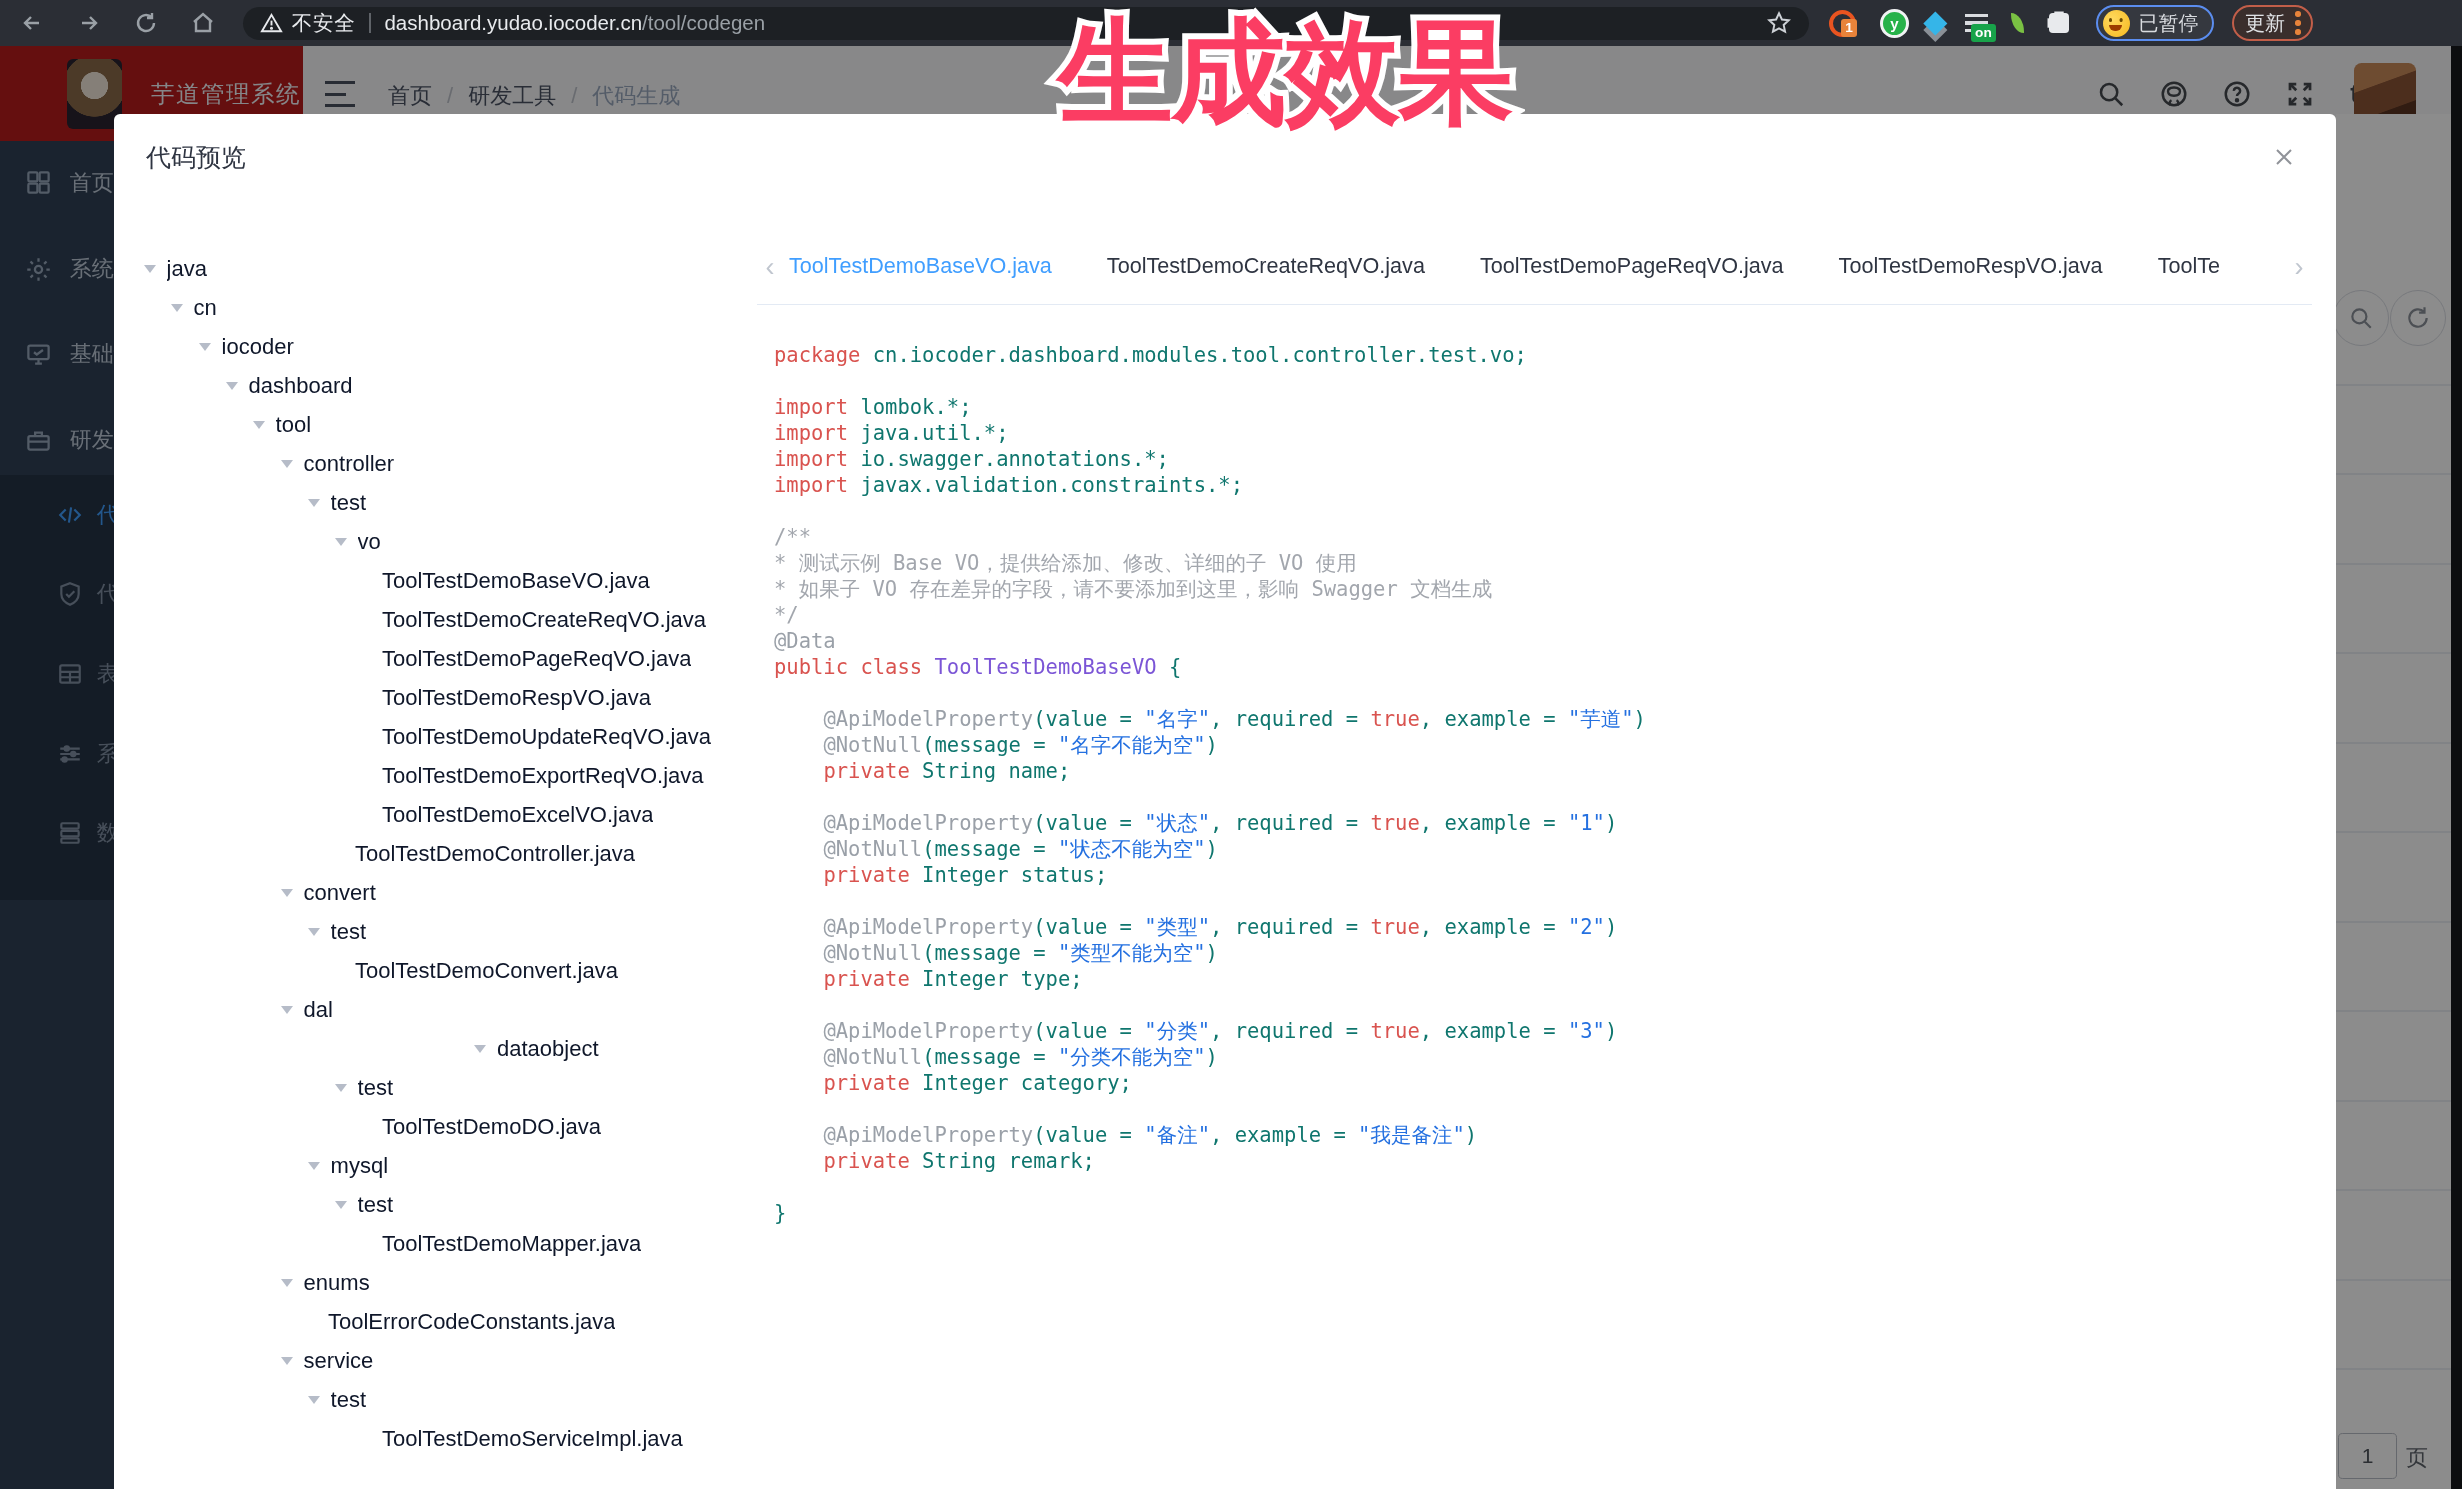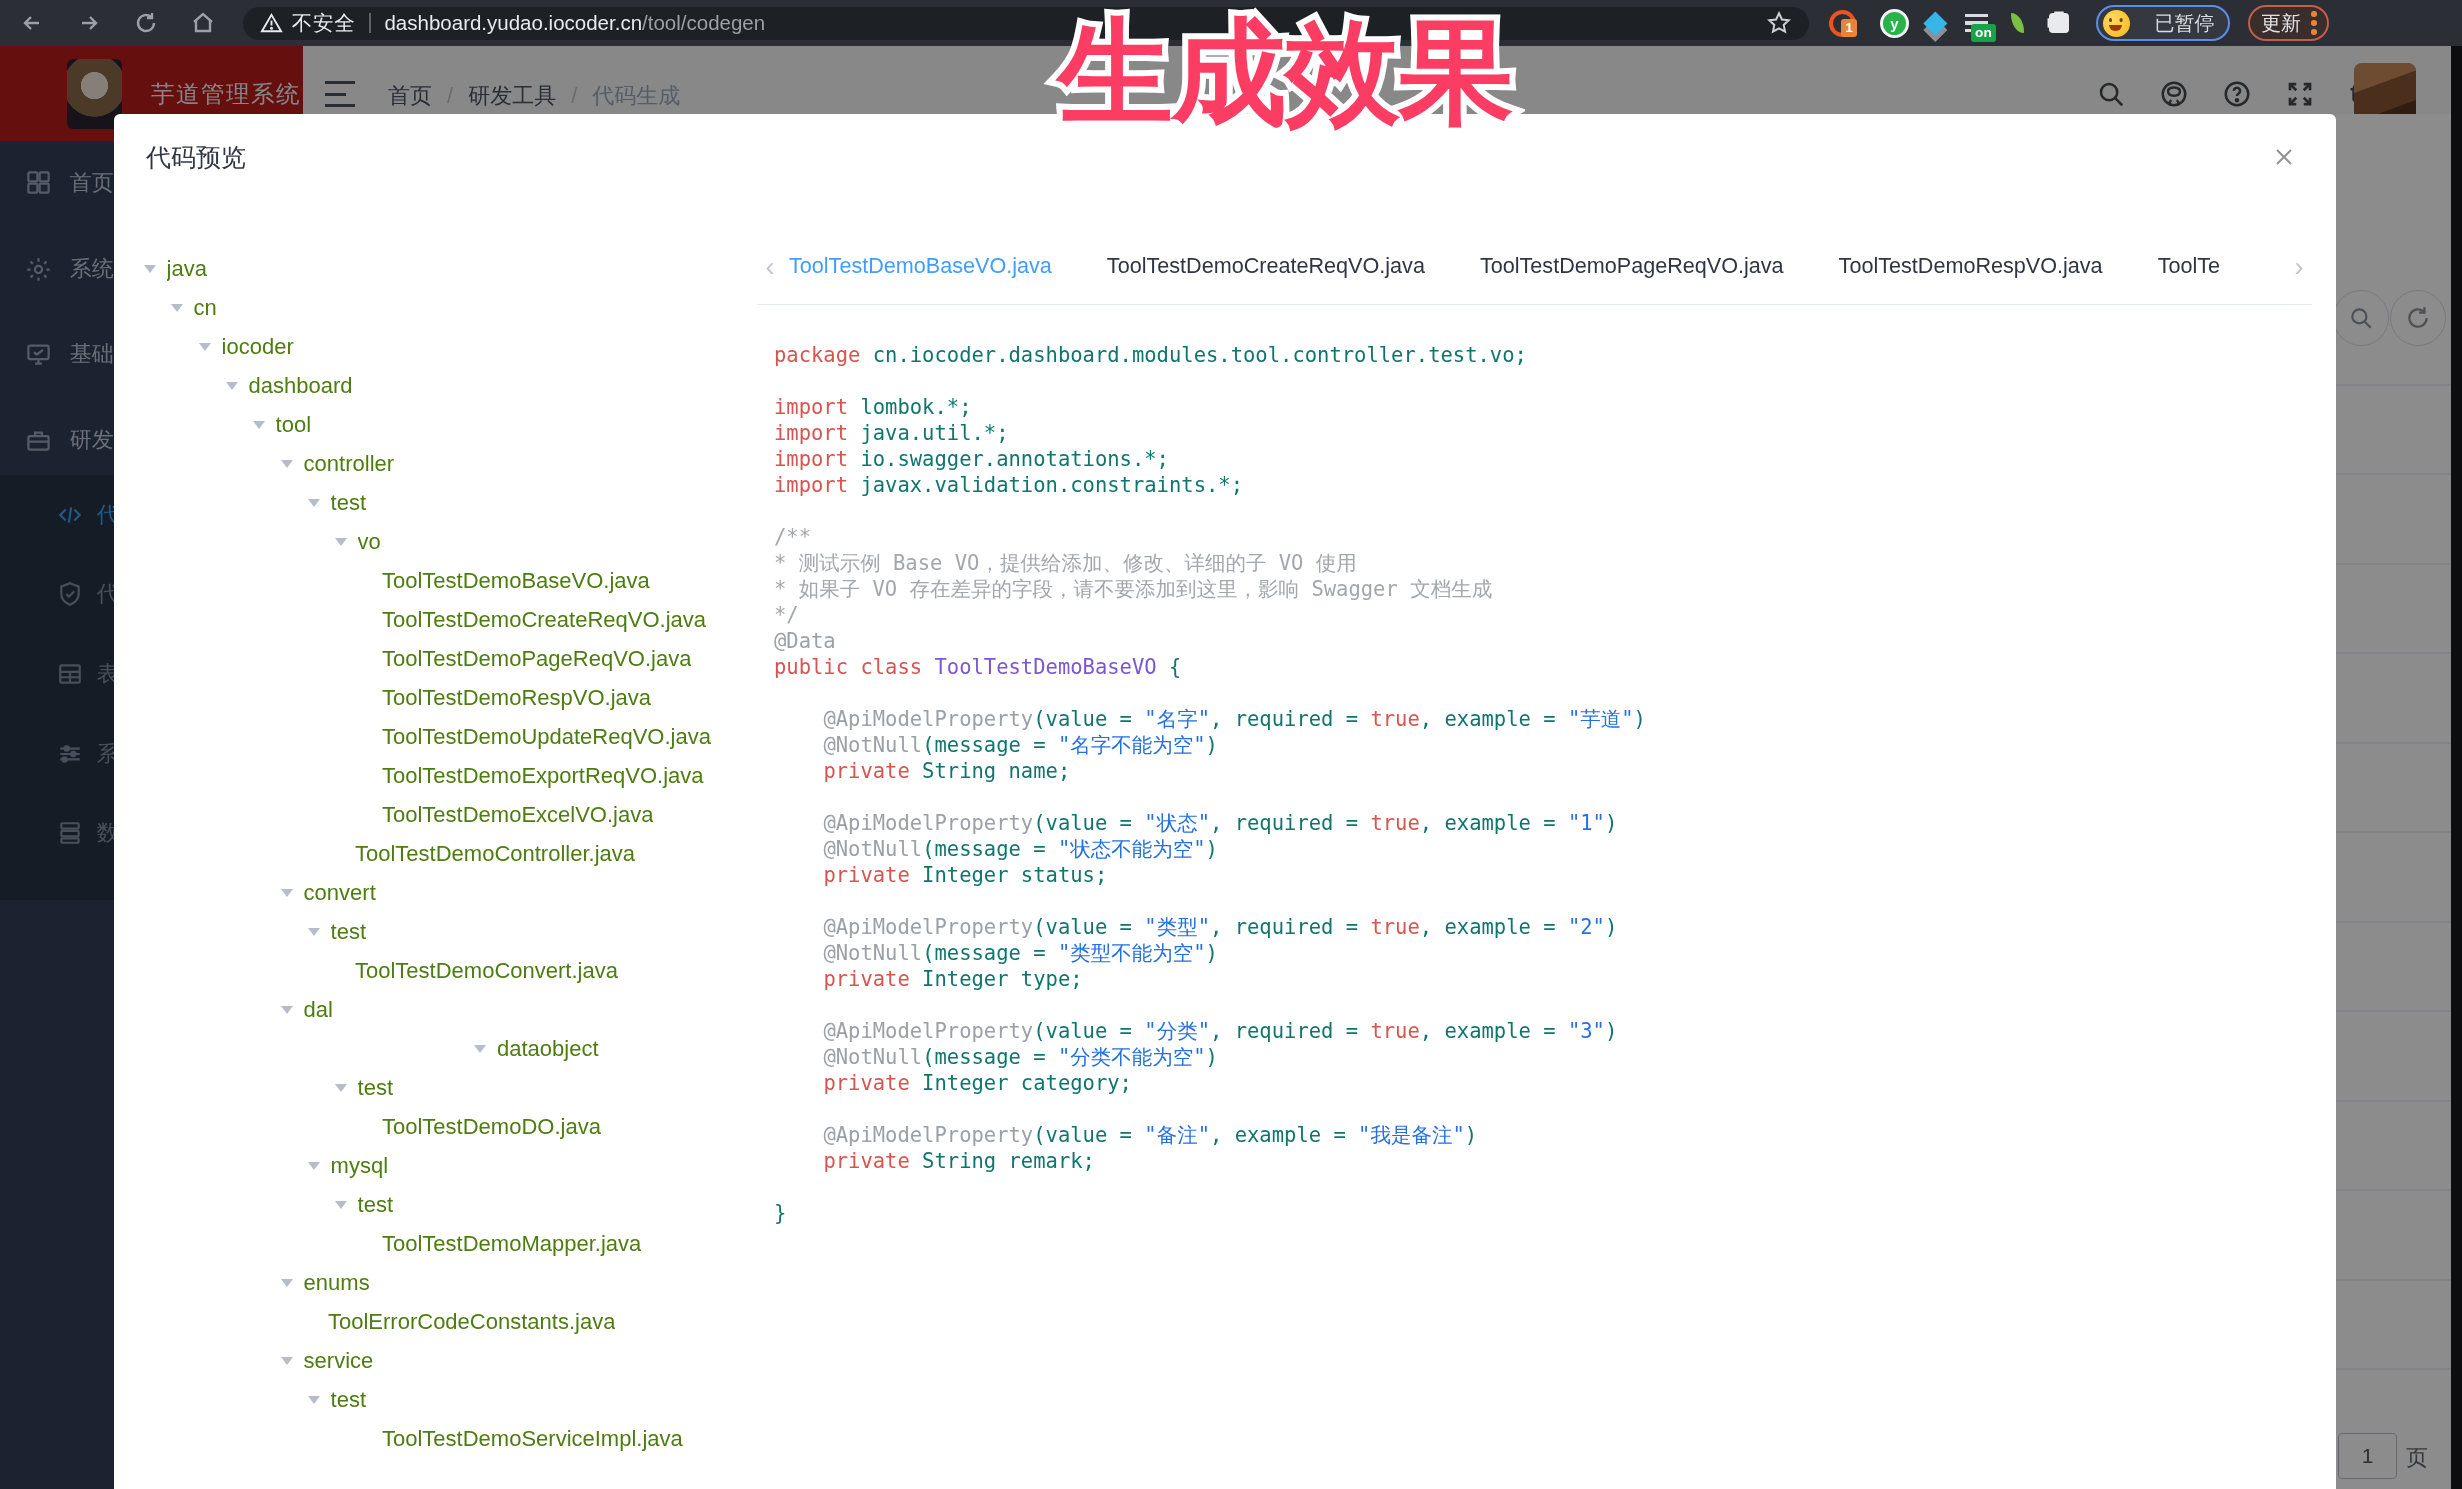--- a/index.html
+++ b/index.html
@@ -26,21 +26,21 @@
   .ext-gem::before{content:"";display:block;width:18px;height:23px;background:#3f7ce8;border-radius:50% 50% 50% 50%/60% 60% 40% 40%;transform:translate(-9px,-11.4px)}
   .ext-green{background:#27b24a;border-radius:50%;color:#fff;border:3px solid #f1f3f4}
   .ext-diamond{background:transparent}
   .ext-diamond::before{content:"";width:16.7px;height:16.7px;background:#35b5e8;transform:rotate(45deg);box-shadow:4.6px 4.6px 0 #8a9097}
   .ext-list{flex-direction:column;gap:3.8px}
   .ext-list i{display:block;width:23px;height:3.8px;background:#dadce0}
   .ext-sprout{background:transparent}
   .ext-sprout::before{content:"";width:13.7px;height:20px;background:#7ac143;border-radius:0 100% 0 100%}
   .ext-puzzle{background:transparent}
   .ext-puzzle::before{content:"";width:20px;height:20px;background:#e8eaed;border-radius:3.8px;box-shadow:0 -6.8px 0 -5.3px #e8eaed,-6.8px 0 0 -5.3px #e8eaed}
-  .profile-pill{margin-left:23px;height:36px;border:2.3px solid #5b8def;border-radius:18px;display:flex;align-items:center;gap:25px;padding:0 13.7px 0 4.6px;background:#35383f}
+  .profile-pill{margin-left:23px;height:36px;border:2.3px solid #5b8def;border-radius:18px;display:flex;align-items:center;gap:9px;padding:0 13.7px 0 4.6px;background:#35383f}
   .profile-face{width:27px;height:27px;border-radius:50%;background:radial-gradient(circle at 35% 35%,#ffd95e,#f5b81e);position:relative}
   .profile-face::before{content:"";position:absolute;left:6px;top:8.3px;width:3.8px;height:3.8px;border-radius:50%;background:#6b4a00;box-shadow:10.6px 0 0 #6b4a00}
   .profile-face::after{content:"";position:absolute;left:6.8px;top:15px;width:13px;height:6.8px;border-radius:0 0 7.6px 7.6px;background:#9c3d00}
   .profile-label{color:#d9dbdf;font-size:20px}
   .update-pill{margin-left:18px;height:36px;border:2.3px solid #c25e49;border-radius:18px;display:flex;align-items:center;gap:10.6px;padding:0 10.6px;background:#3a2e2c}
   .update-label{color:#dfe1e4;font-size:20px}
   .menu-dots{display:flex;flex-direction:column;gap:3.8px}
   .menu-dots i{width:5.3px;height:5.3px;border-radius:50%;background:#e8833a}
 
   
@@ -85,21 +85,21 @@
 
   .overlay{position:absolute;left:0;top:46px;right:0;bottom:0;background:rgba(0,0,0,0.45);z-index:20}
 
   
   .modal{position:absolute;left:114px;top:114px;right:126px;bottom:0;background:#fff;border-radius:6px 6px 0 0;z-index:30;overflow:hidden}
   .modal-title{position:absolute;left:32px;top:27px;font-size:25px;color:#2f3542}
   .modal-close{position:absolute;right:39px;top:29px;width:27px;height:27px;color:#909399;display:flex;align-items:center;justify-content:center}
   .modal-close svg{width:24px;height:24px}
 
   .tree{position:absolute;left:21px;top:135px;width:630px;bottom:0;overflow:hidden}
-  .tree-row{height:39px;display:flex;align-items:center;font-size:22px;color:#4d7c0f;cursor:pointer;white-space:nowrap}
+  .tree-row{height:39px;display:flex;align-items:center;font-size:22px;color:#0f172a;cursor:pointer;white-space:nowrap}
   .tree-caret{width:0;height:0;border-left:6.8px solid transparent;border-right:6.8px solid transparent;border-top:8.3px solid #b6bcc8;margin-right:10.6px;flex:none}
   .tree-label{overflow:hidden}
 
   .tab-row{position:absolute;left:643px;top:130px;right:24px;height:61px;border-bottom:1.5px solid #e3eaf4;display:flex;align-items:flex-start}
   .tab-chevron{color:#c0c6cf;font-size:27px;line-height:46px;width:26px;flex:none;text-align:center}
   .tab-chevron.next{margin-left:auto}
   .tabs-strip{display:flex;gap:55px;margin-left:6px;overflow:hidden;flex:1;height:61px}
   .tab{font-size:21.6px;color:#2f3542;line-height:44px;position:relative;white-space:nowrap;cursor:pointer}
   .tab.active{color:#409eff}
   .tab.active::after{content:"";position:absolute;left:0;right:0;bottom:-16.7px;height:4.6px;background:#409eff;border-radius:2.3px}

